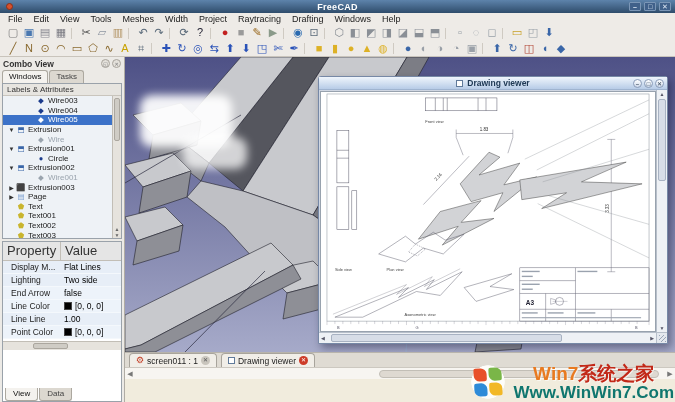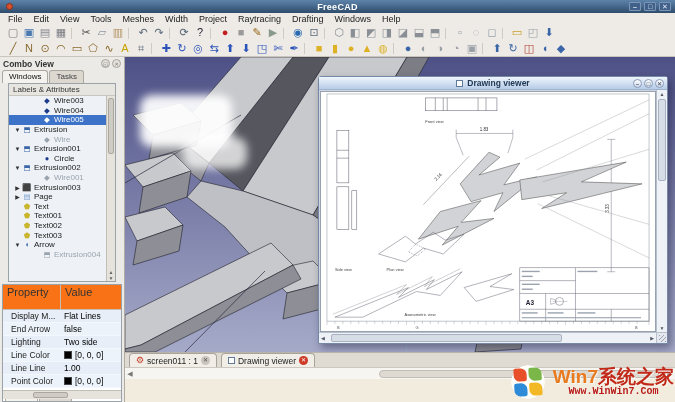--- a/index.html
+++ b/index.html
@@ -21,33 +21,33 @@
 .tbsep{width:5px;height:11px;border-left:1px solid #cfcac2;margin:0 2px;flex:0 0 auto}
 
 
 .left-panel{position:absolute;top:57px;left:0;width:125px;bottom:0;background:#eceae6;border-right:1px solid #b0aca4;display:flex;flex-direction:column}
 .cv-header{height:13px;display:flex;align-items:center;font-size:8.5px;font-weight:bold;color:#333;padding:0 3px;flex:0 0 auto}
 .cv-btns{margin-left:auto;display:flex;gap:2px}
 .cv-btns span{width:9px;height:9px;border:1px solid #a8a49c;border-radius:50%;font-size:5px;line-height:8px;text-align:center;color:#777;background:#e3e0da}
 .cv-tabs{display:flex;height:13px;padding-left:2px;gap:1px;flex:0 0 auto}
 .cv-tab{font-size:8px;padding:1px 6px 0;border:1px solid #aca89f;border-bottom:none;border-radius:3px 3px 0 0;background:#dcd8d0;color:#444}
 .cv-tab.active{background:#f4f2ee;color:#111}
-.tree-wrap{margin:0 8px;border:1px solid #9aa2aa;background:#eef2f6;height:199px;flex:0 0 auto;position:relative;overflow:hidden}
+.tree-wrap{margin:0 2px;border:1px solid #9aa2aa;background:#eef2f6;height:156px;flex:0 0 auto;position:relative;overflow:hidden}
 .tree-header{height:12px;font-size:8px;padding:1px 4px 0;background:#e7e5e0;border-bottom:1px solid #c9c5bd;color:#333}
 .tree-rows{position:absolute;top:12px;left:0;right:9px;bottom:0;overflow:hidden}
 .trow{height:9.6px;display:flex;align-items:center;font-size:8px;color:#1a1a1a;white-space:nowrap}
 .trow.sel{background:#3c72c8;color:#fff}
 .trow.dis .tlabel{color:#9aa4ae}
 .exp{width:9px;font-size:6px;color:#333;text-align:center;flex:0 0 auto}
 .ticon{width:10px;font-size:7.5px;text-align:center;margin-right:2px;flex:0 0 auto}
 .vscroll{position:absolute;right:0;top:12px;bottom:0;width:9px;background:#e6e3dd;border-left:1px solid #c2beb6}
 .vthumb{position:absolute;left:1px;right:1px;top:2px;height:30%;background:#cfccc5;border:1px solid #aba79f;border-radius:2px}
 .varrows{position:absolute;bottom:0;left:0;right:0;font-size:5px;line-height:6px;text-align:center;color:#666}
 .prop-wrap{margin:2px 2px 0;border:1px solid #9aa2aa;background:#fff;flex:1;display:flex;flex-direction:column;position:relative;overflow:hidden}
-.prop-header{display:flex;height:25px;background:#f97316;border-bottom:1px solid #c2beb6;font-size:11px;color:#333;flex:0 0 auto}
+.prop-header{display:flex;height:19px;background:#e5e5e5;border-bottom:1px solid #c2beb6;font-size:13px;color:#333;flex:0 0 auto}
 .prop-header span{padding:1px 4px 0}
 .ph-name{width:58px;border-right:1px solid #c2beb6}
 .prow{display:flex;height:13px;font-size:8.5px;background:#e7eef7;border-bottom:1px solid #f4f8fc;align-items:center;flex:0 0 auto}
 .prow.alt{background:#edf3fa}
 .pname{width:58px;padding-left:8px;color:#222;overflow:hidden;white-space:nowrap}
 .pval{flex:1;padding-left:3px;display:flex;align-items:center;gap:3px;white-space:nowrap}
 .swatch{width:8px;height:8px;display:inline-block;border:1px solid #444}
 .prop-hscroll{height:9px;margin-top:2px;background:#e6e3dd;border-top:1px solid #c2beb6;position:relative;flex:0 0 auto}
 .hthumb{position:absolute;left:25%;width:30%;top:1px;bottom:1px;background:#cfccc5;border:1px solid #aba79f;border-radius:2px}
 .prop-tabs{margin-top:auto;height:13px;display:flex;gap:1px;padding-left:2px;flex:0 0 auto}
@@ -92,21 +92,21 @@
 .statusbar{position:absolute;left:125px;top:379px;right:0;bottom:0;background:#f1ecdd}
 
 
 .watermark{position:absolute;right:1px;bottom:0;z-index:10;display:flex;align-items:center;gap:5px}
 .wm-flag{width:40px;height:40px;background:radial-gradient(circle,#fdfdfa 58%,rgba(255,255,255,0) 60%);display:grid;grid-template-columns:13px 13px;grid-template-rows:13px 13px;gap:2px;padding:6px;transform:rotate(-3deg)}
 .wm-flag i{border-radius:2px 6px 2px 6px}
 .wm-red{background:#e8502a}.wm-green{background:#7ab648}.wm-blue{background:#2e8bd8}.wm-yellow{background:#f2b826}
 .wm-text{display:flex;flex-direction:column;align-items:center;line-height:1}
 .wm-line1{font-size:19px;font-weight:bold;white-space:nowrap;text-shadow:1px 1px 0 rgba(255,255,255,.6)}
 .wm-brand{color:#e87a20}.wm-brand-cn{color:#c22818}
-.wm-line2{font-family:Liberation Mono, monospace;font-size:10px;font-weight:bold;color:#b91c1c;margin-top:1px;white-space:nowrap}
+.wm-line2{font-family:Liberation Sans, sans-serif;font-size:17px;font-weight:bold;color:#0f766e;margin-top:1px;white-space:nowrap}
 </style>
 </head>
 <body>
 
 <div class="titlebar">
   <span class="appicon"></span>
   <span class="ttext">FreeCAD</span>
   <span class="winctrl">
       <span>–</span>
       <span>□</span>
@@ -531,27 +531,27 @@
   <div class="prop-wrap">
     <div class="prop-header">
       <span class="ph-name">Property</span>
       <span>Value</span>
     </div>
     <div>
         <div class="prow">
           <span class="pname">Display M...</span>
           <span class="pval">Flat Lines</span>
         </div>
+        <div class="prow">
+          <span class="pname">Lighting</span>
+          <span class="pval">Two side</span>
+        </div>
         <div class="prow alt">
           <span class="pname">End Arrow</span>
           <span class="pval">false</span>
-        </div>
-        <div class="prow">
-          <span class="pname">Lighting</span>
-          <span class="pval">Two side</span>
         </div>
         <div class="prow alt">
           <span class="pname">Line Color</span>
           <span class="pval"><span class="swatch" style="background: rgb(0, 0, 0);"></span>[0, 0, 0]</span>
         </div>
         <div class="prow">
           <span class="pname">Line Line</span>
           <span class="pval">1.00</span>
         </div>
         <div class="prow alt">

